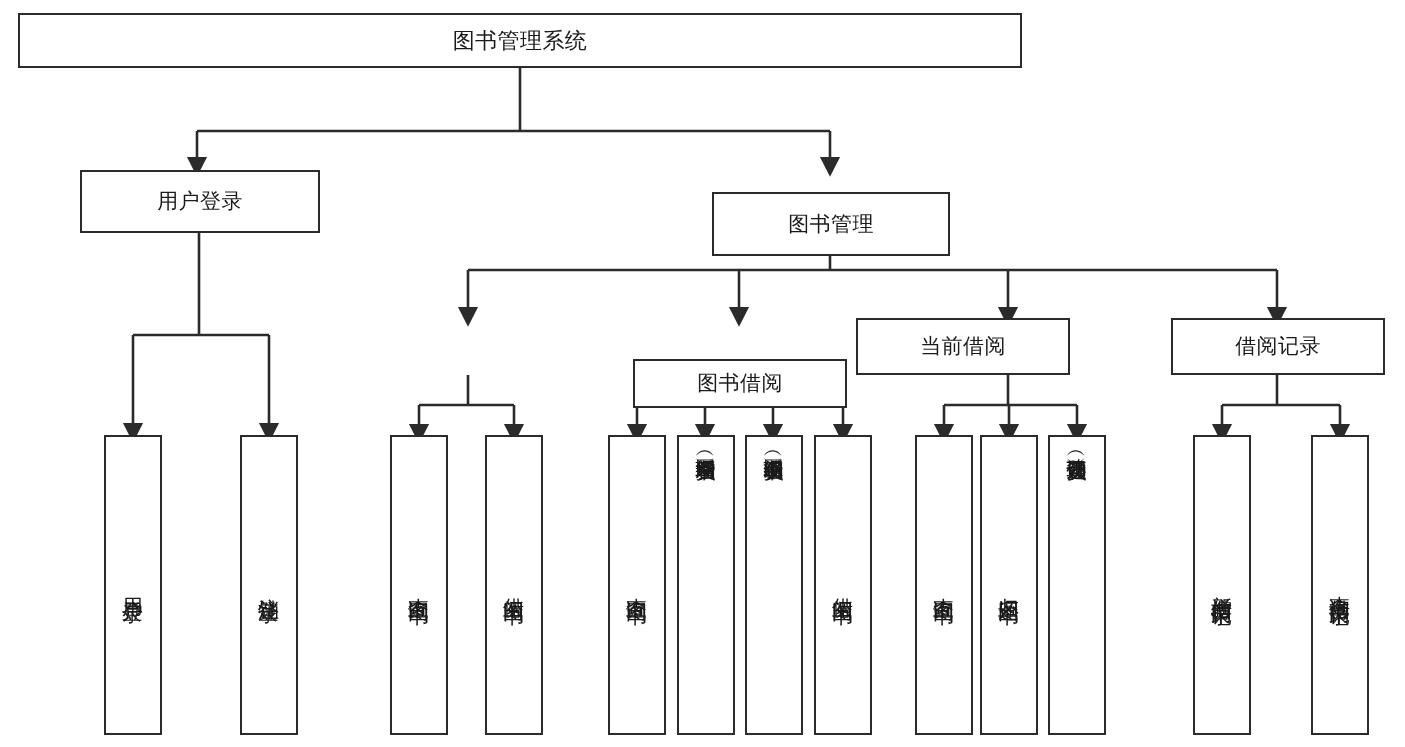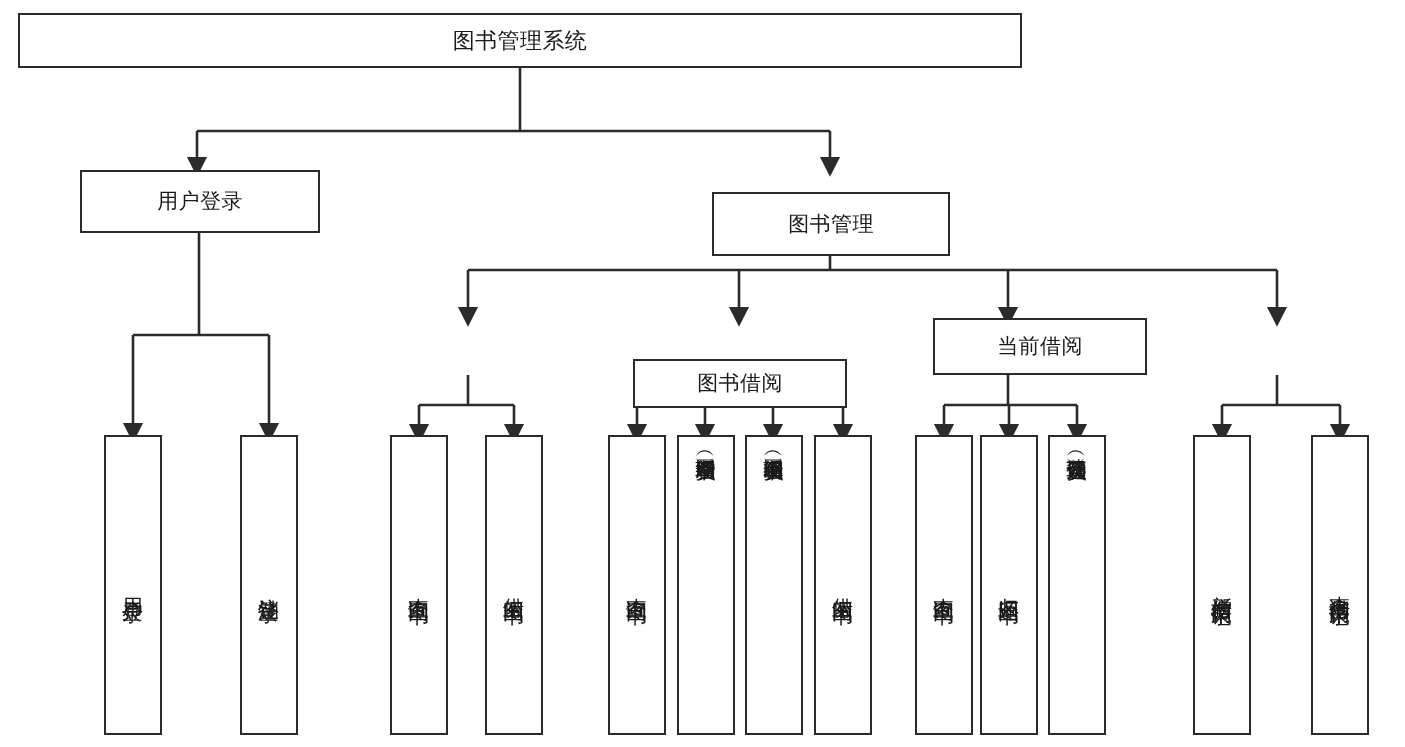--- a/index.html
+++ b/index.html
@@ -137,22 +137,25 @@
   <div class="node h-node" style="left:80px; top:170px; width:240px; height:63px;">
     <span class="node-label">用户登录</span>
   </div>
   <div class="node h-node" style="left:712px; top:170px; width:238px; height:64px;margin-top:22px;">
     <span class="node-label">图书管理</span>
   </div>
 
   <div class="node h-node" style="left:633px; top:318px; width:214px; height:49px;margin-top:41px;">
     <span class="node-label">图书借阅</span>
   </div>
-  <div class="node h-node" style="left:933px; top:318px; width:214px; height:57px;">
+  <div class="node h-node" style="left:856px; top:318px; width:214px; height:57px;">
     <span class="node-label">当前借阅</span>
+  </div>
+  <div class="node h-node" style="left:1171px; top:318px; width:214px; height:57px;">
+    <span class="node-label">借阅记录</span>
   </div>
 
   <div class="node v-node" style="left:104px; top:435px; width:58px; height:300px;">
     <span class="node-label">用户登录</span>
   </div>
   <div class="node v-node" style="left:240px; top:435px; width:58px; height:300px;">
     <span class="node-label">注销登录</span>
   </div>
 
   <div class="node v-node" style="left:390px; top:435px; width:58px; height:300px;">

